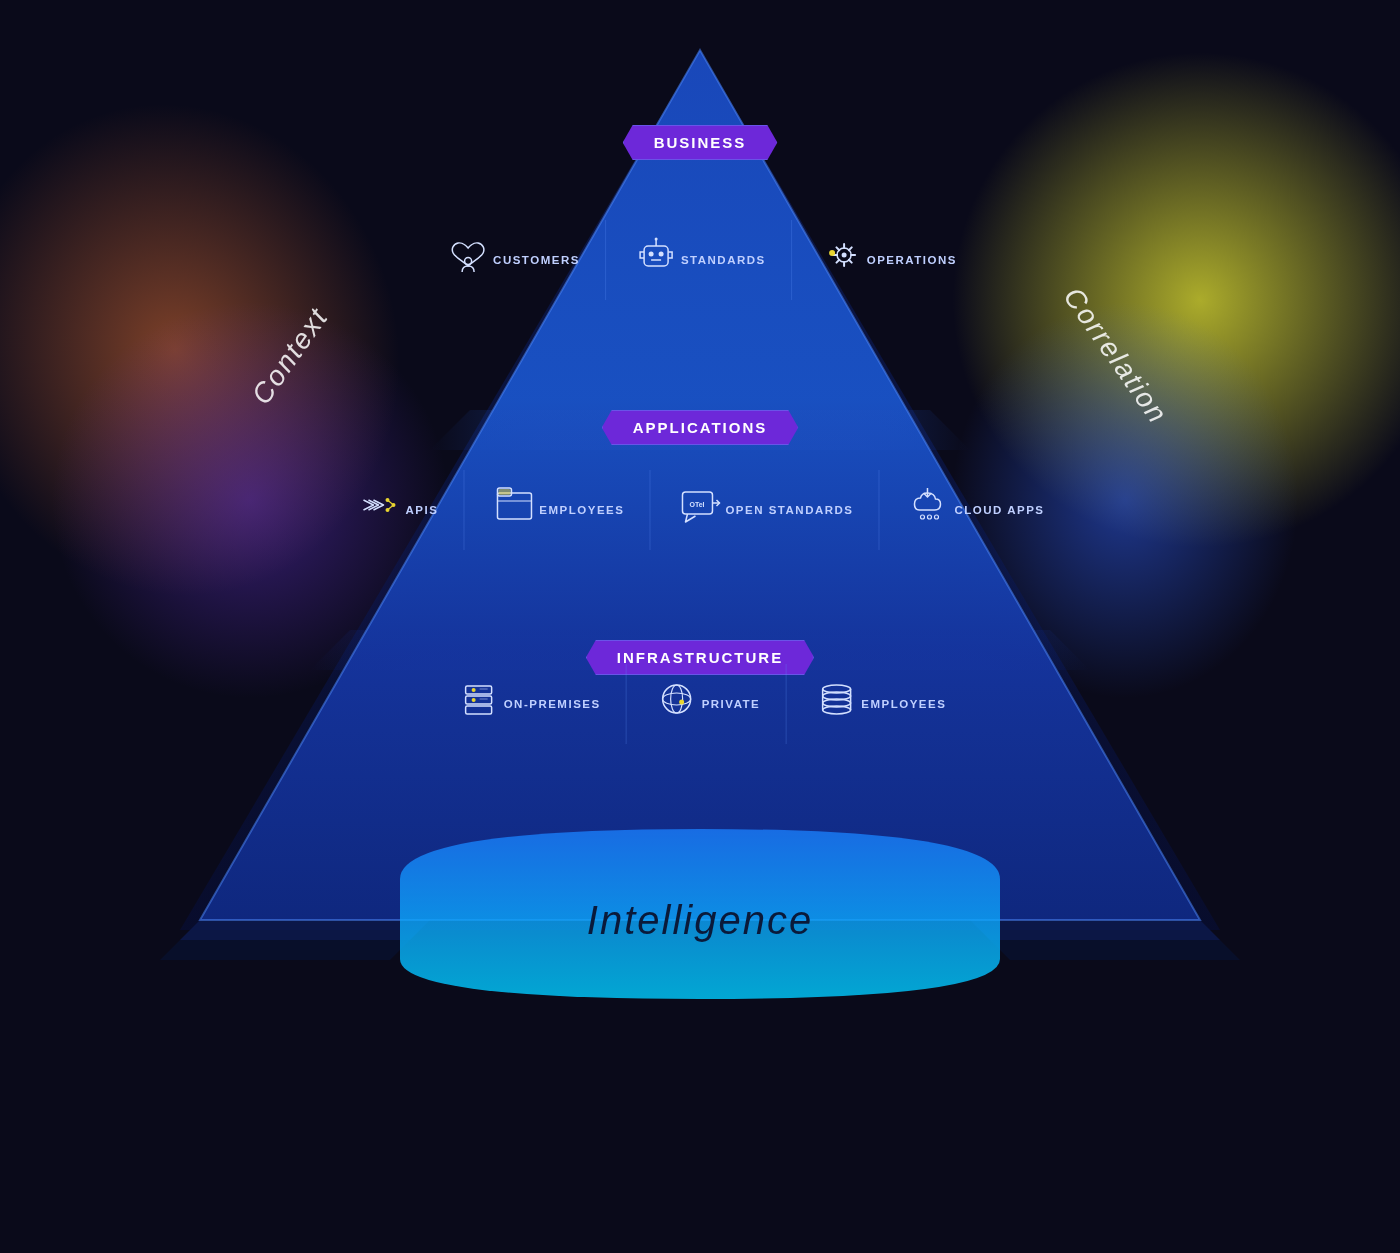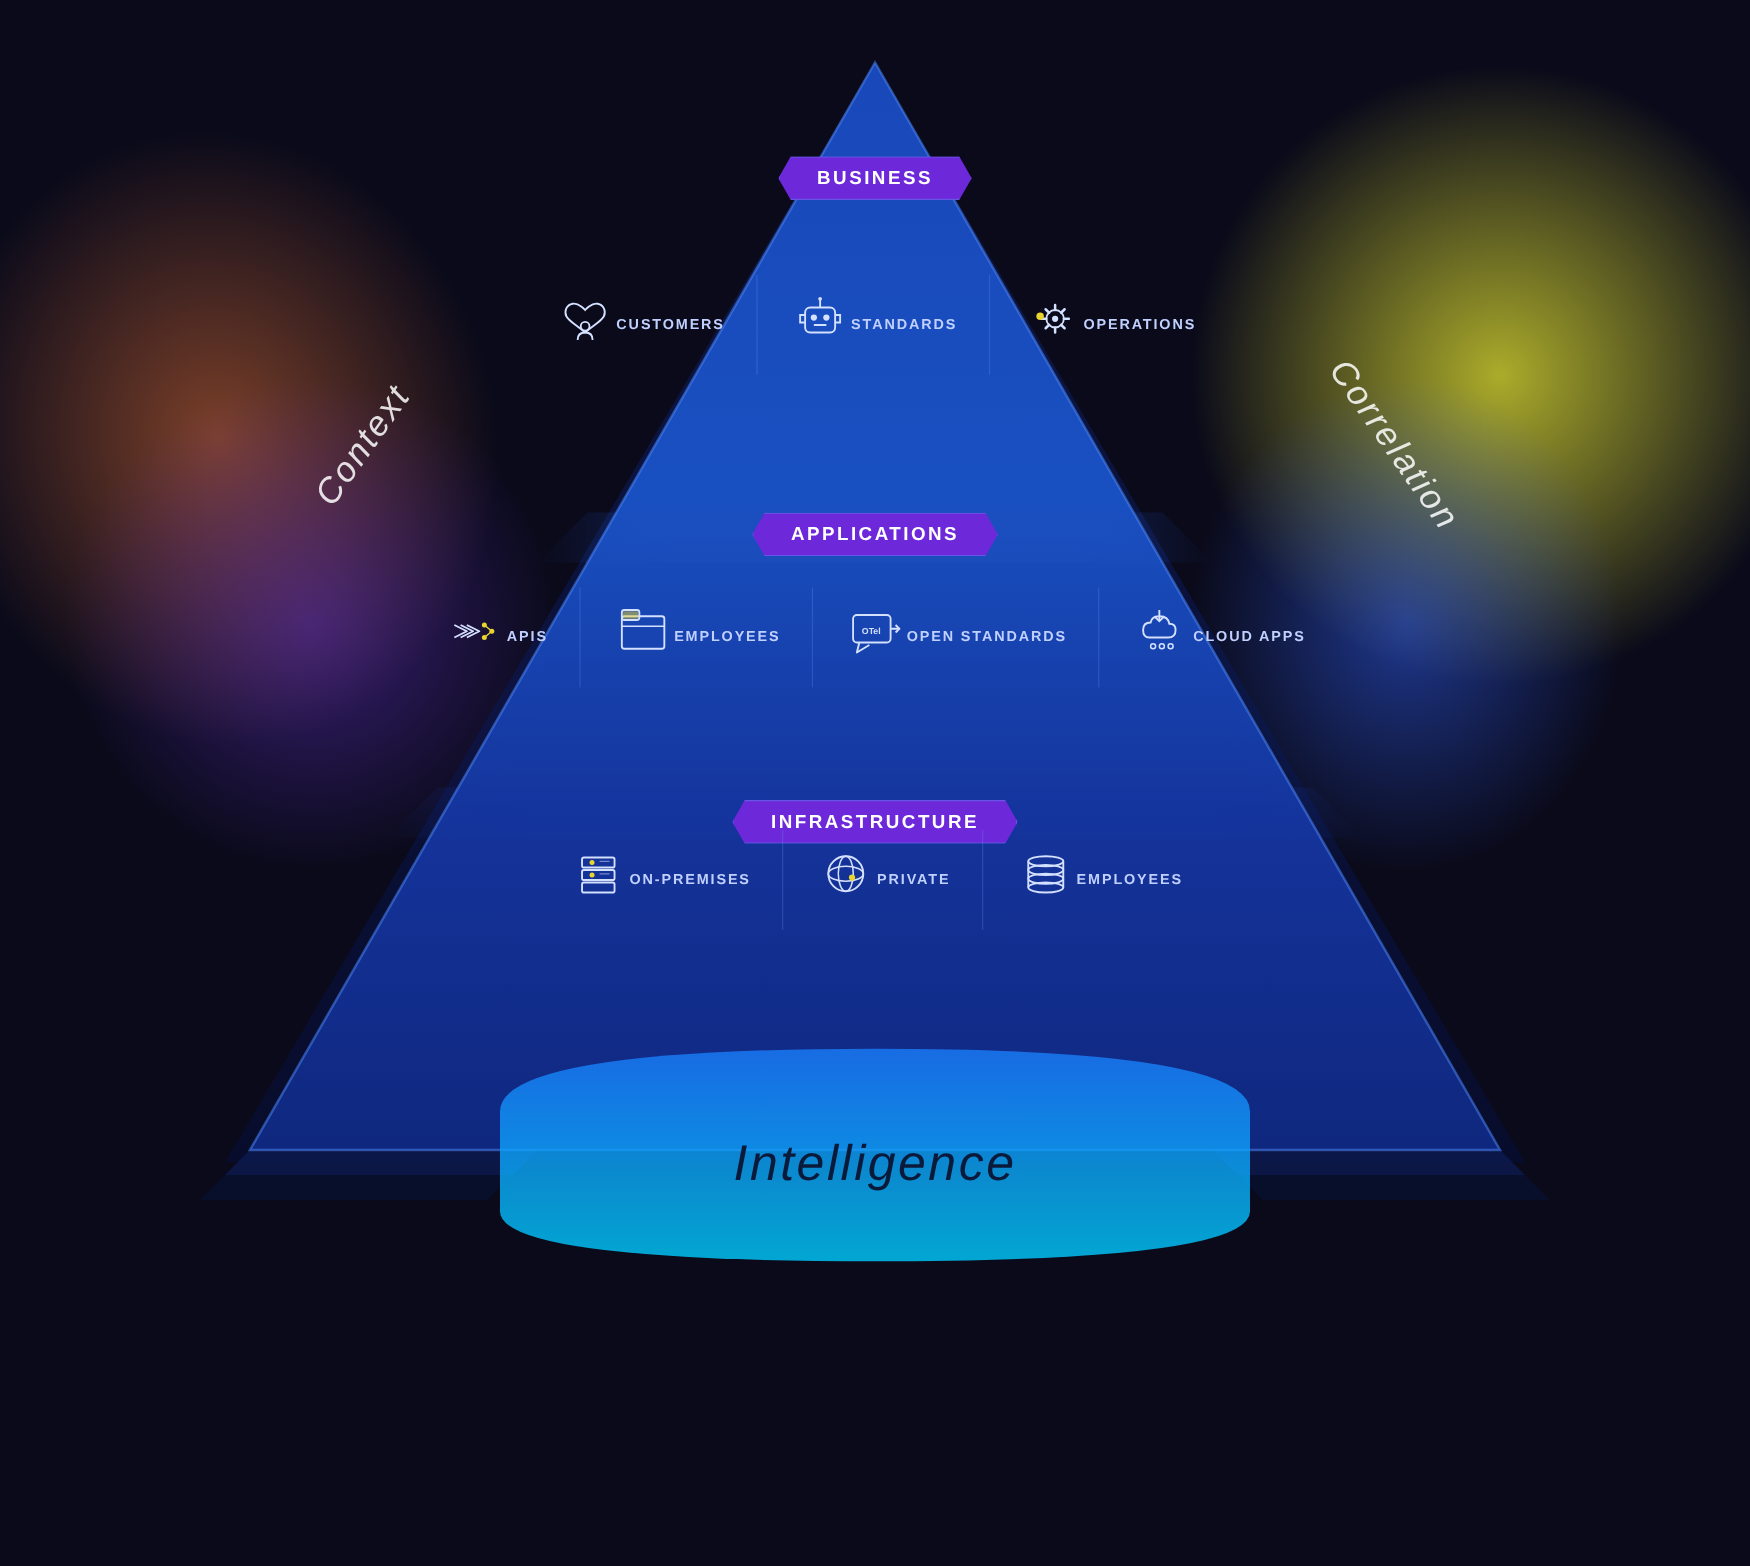--- a/index.html
+++ b/index.html
@@ -208,21 +208,21 @@
     
     .infra-row {
       top: 644px;
       left: 50%;
       transform: translateX(-50%);
     }
 
     
     .intelligence-section {
       position: absolute;
-      bottom: 36px;
+      bottom: 47px;
       left: 50%;
       transform: translateX(-50%);
       text-align: center;
     }
   </style>
 </head>
 <body>
 
 <div class="bg-gradients">
   <div class="bg-orange"></div>

